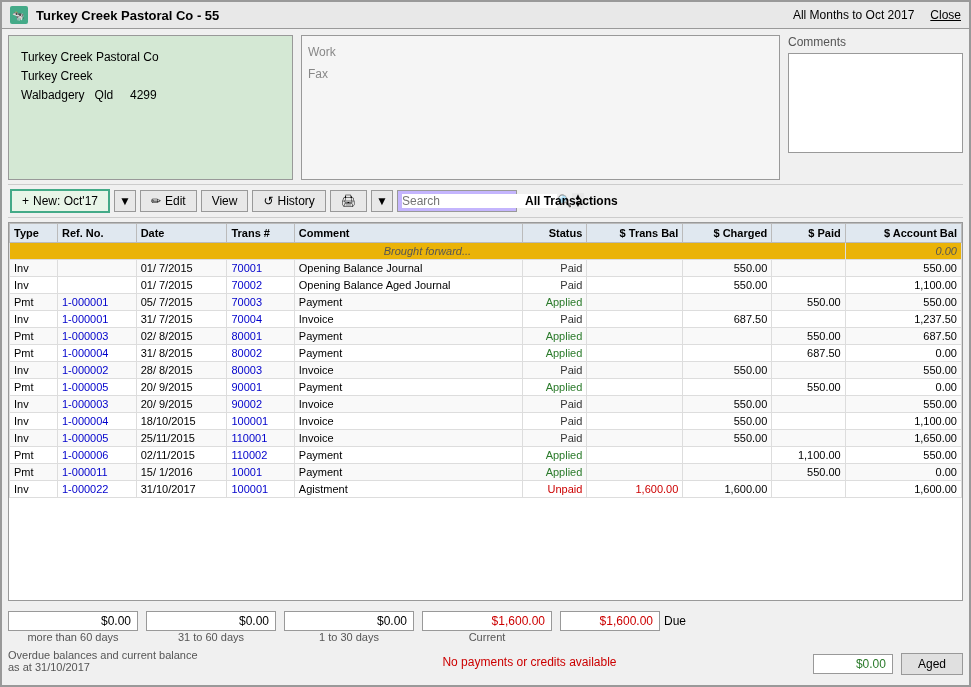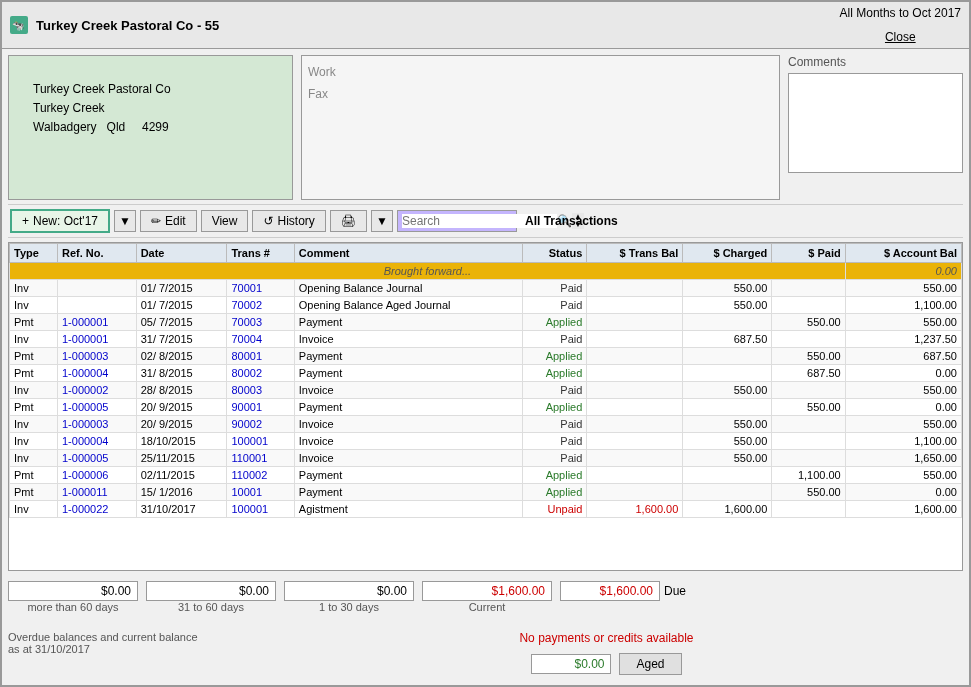--- a/index.html
+++ b/index.html
@@ -1,26 +1,26 @@
 <!DOCTYPE html>
 <html><head>
   <meta charset="utf-8">
   <style>
     * { box-sizing: border-box; margin: 0; padding: 0; font-family: Arial, sans-serif; font-size: 12px; }
     body { background: #d4d0c8; width: 971px; height: 687px; overflow: hidden; }
     .window { background: #f0f0f0; border: 2px solid #999; width: 971px; height: 687px; display: flex; flex-direction: column; }
     .title-bar { background: #e8e8e8; border-bottom: 1px solid #999; padding: 4px 8px; display: flex; align-items: center; gap: 8px; }
     .title-icon { width: 18px; height: 18px; background: #4a8; border-radius: 2px; display: inline-flex; align-items: center; justify-content: center; color: white; font-size: 10px; font-weight: bold; }
     .title-text { font-weight: bold; font-size: 13px; flex: 1; }
-    .title-right { display: flex; align-items: center; gap: 10px; flex-direction: column; }
+    .title-right { display: flex; align-items: center; gap: 16px; }
     .date-range { font-size: 12px; }
     .close-btn { text-decoration: underline; cursor: pointer; color: #000; background: none; border: none; font-size: 12px; }
     .content { flex: 1; display: flex; flex-direction: column; padding: 6px; gap: 4px; }
     .top-section { display: flex; gap: 8px; height: 145px; }
-    .address-box { background: #d4e8d4; border: 1px solid #999; padding: 24px; width: 285px; min-height: 120px; }
+    .address-box { background: #d4e8d4; border: 1px solid #999; padding: 12px; width: 285px; min-height: 120px; }
     .address-box p { line-height: 1.6; }
     .contact-box { background: #f5f5f5; border: 1px solid #999; padding: 6px; flex: 1; }
     .contact-row { display: flex; gap: 4px; line-height: 1.8; color: #aaa; }
     .contact-label { width: 40px; color: #888; }
     .comments-box { width: 175px; }
     .comments-label { color: #555; margin-bottom: 4px; }
     .comments-textarea { width: 100%; height: 100px; border: 1px solid #999; background: white; resize: none; }
     .toolbar { display: flex; align-items: center; gap: 4px; padding: 4px 2px; border-top: 1px solid #ccc; border-bottom: 1px solid #ccc; background: #f0f0f0; }
     .btn { border: 1px solid #999; background: #e8e8e8; padding: 3px 10px; cursor: pointer; display: flex; align-items: center; gap: 4px; font-size: 12px; }
     .btn-new { border: 2px solid #4a8; background: #e8f5e8; }
@@ -344,24 +344,24 @@
         <div class="aging-col">
           <div class="aging-box" style="color: #cc0000;">$1,600.00</div>
           <div class="aging-label">Current</div>
         </div>
         <div class="due-box">
           <div class="due-amount" style="color: #cc0000;">$1,600.00</div>
           <span class="due-label">Due</span>
         </div>
         <div style="flex:1;"></div>
       </div>
-      <div style="display:flex; align-items:flex-start; gap: 12px; margin-top: 18px;">
+      <div style="display:flex; align-items:flex-start; gap: 12px; margin-top: 6px;">
         <div style="font-size:11px; color:#555; white-space:pre-line; flex: 0 0 230px;">Overdue balances and current balance
 as at 31/10/2017</div>
-        <div style="flex:1; display:flex; flex-direction:column; align-items:center; gap:4px;">
+        <div style="flex:1; display:flex; flex-direction:row; align-items:center; gap:4px;">
           <span class="no-payments">No payments or credits available</span>
           <div class="apply-section">
             <div class="apply-amount" style="color: #2a7a2a;">$0.00</div>
             <button class="apply-btn">Aged</button>
           </div>
         </div>
       </div>
     </div>
   </div>
 </div>

